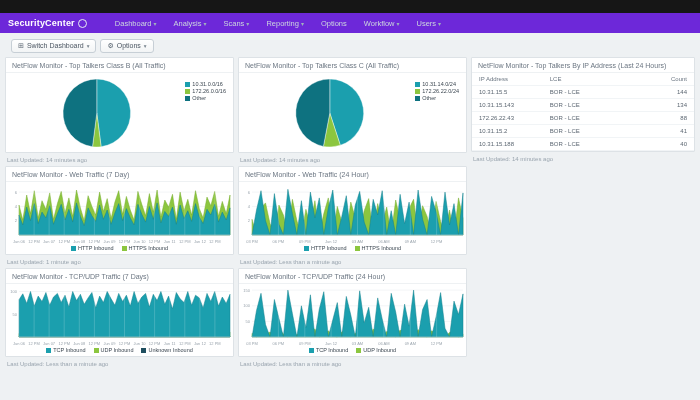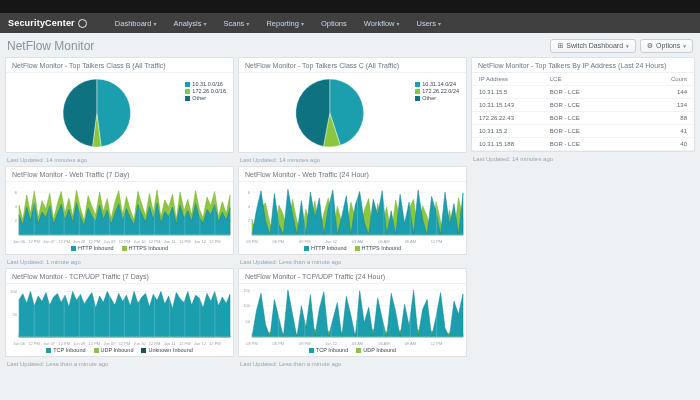--- a/index.html
+++ b/index.html
@@ -1,19 +1,19 @@
 <!DOCTYPE html>
 <html><head>
 <meta charset="utf-8">
 <style>
   * { margin:0; padding:0; box-sizing:border-box; }
   html,body { width:700px; height:400px; overflow:hidden;
     font-family:"Liberation Sans", sans-serif; background:#eef1f3; }
   .topbar { height:13px; background:#161616; }
-  .navbar { height:20px; background:#404040; display:flex; align-items:center; padding:0 8px; }
+  .navbar { height:20px; background:#6d28d9; display:flex; align-items:center; padding:0 8px; }
   .brand { color:#fff; font-size:9px; font-weight:bold; letter-spacing:.2px; display:flex; align-items:center; }
   .brand-badge { width:9px; height:9px; border:1.5px solid #e9eef2; border-radius:50%; margin-left:3px; display:inline-block; }
   .nav-items { display:flex; gap:17px; margin-left:28px; }
   .nav-item { color:#cdd6de; font-size:7.5px; cursor:pointer; white-space:nowrap; }
   .nav-item .caret { font-size:6px; margin-left:2px; color:#9fb0bd; }
   .subheader { height:23px; display:flex; align-items:center; padding:2px 7px 0 7px; }
   .page-title { font-size:12px; color:#8494a2; flex:1; }
   .btn { background:linear-gradient(#ffffff,#f2f4f5); border:1px solid #c7cfd6; border-radius:3px;
     font-size:7px; color:#4c5763; padding:2px 6px; margin-left:4px; display:flex; align-items:center; gap:3px; cursor:pointer; }
   .btn .bicon { font-size:7px; color:#5a6672; }
@@ -56,21 +56,20 @@
       <span class="nav-item">Analysis<span class="caret">▾</span></span>
       <span class="nav-item">Scans<span class="caret">▾</span></span>
       <span class="nav-item">Reporting<span class="caret">▾</span></span>
       <span class="nav-item">Options</span>
       <span class="nav-item">Workflow<span class="caret">▾</span></span>
       <span class="nav-item">Users<span class="caret">▾</span></span>
     </span>
 </div>
 
 <div class="subheader">
-  <span class="page-title">NetFlow Monitor</span>
   <span class="btn">
     <span class="bicon">⊞</span>
     <span>Switch Dashboard</span>
     <span class="caret">▾</span>
   </span>
   <span class="btn">
     <span class="bicon">⚙</span>
     <span>Options</span>
     <span class="caret">▾</span>
   </span>

